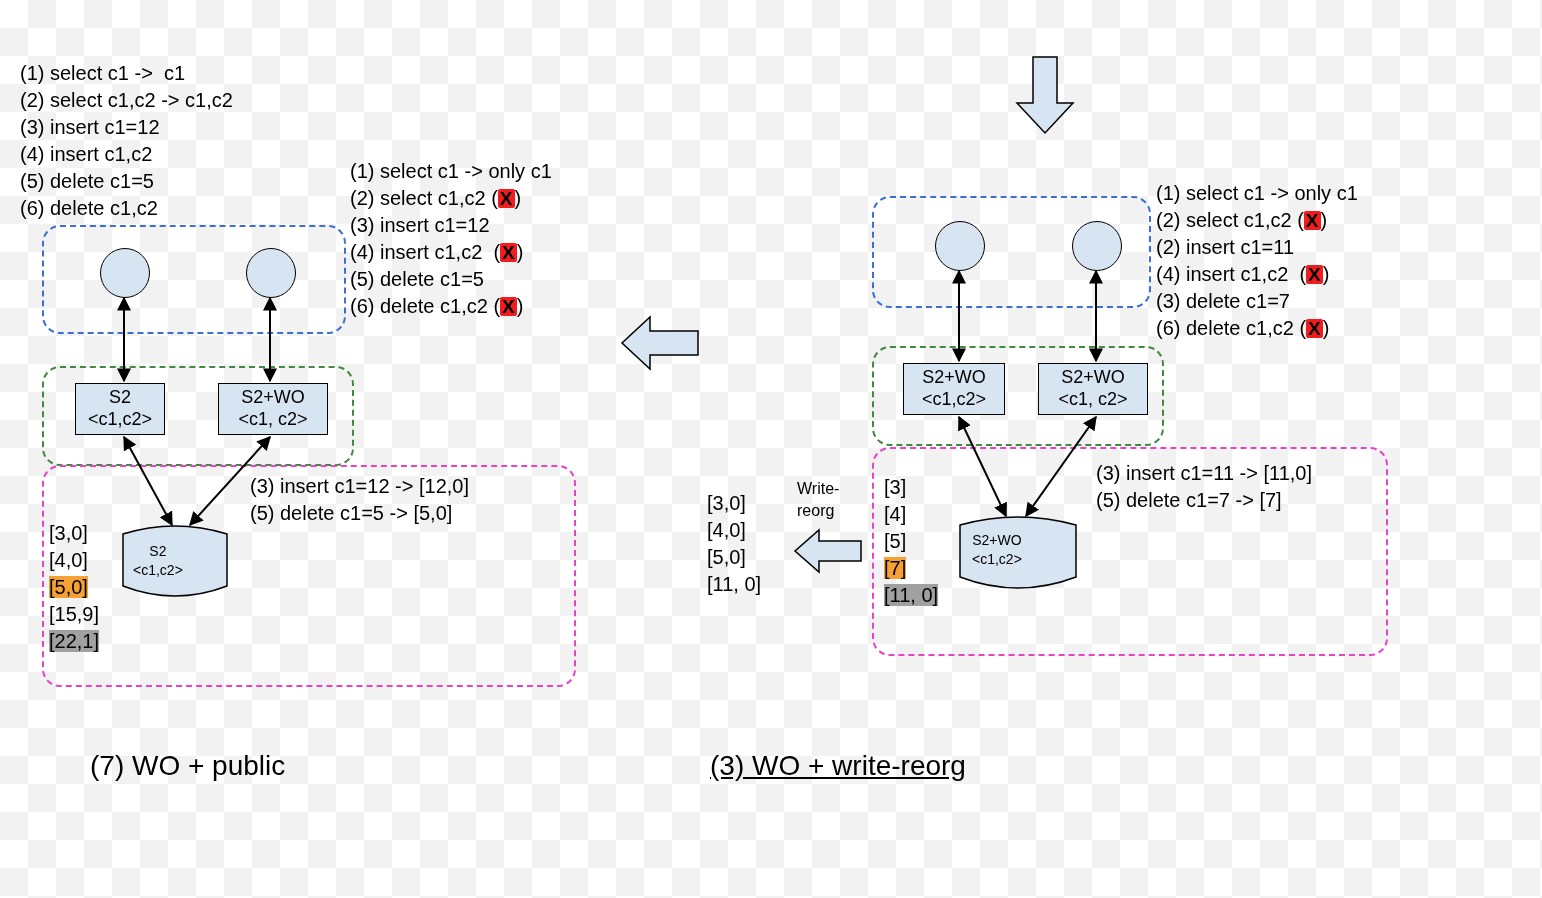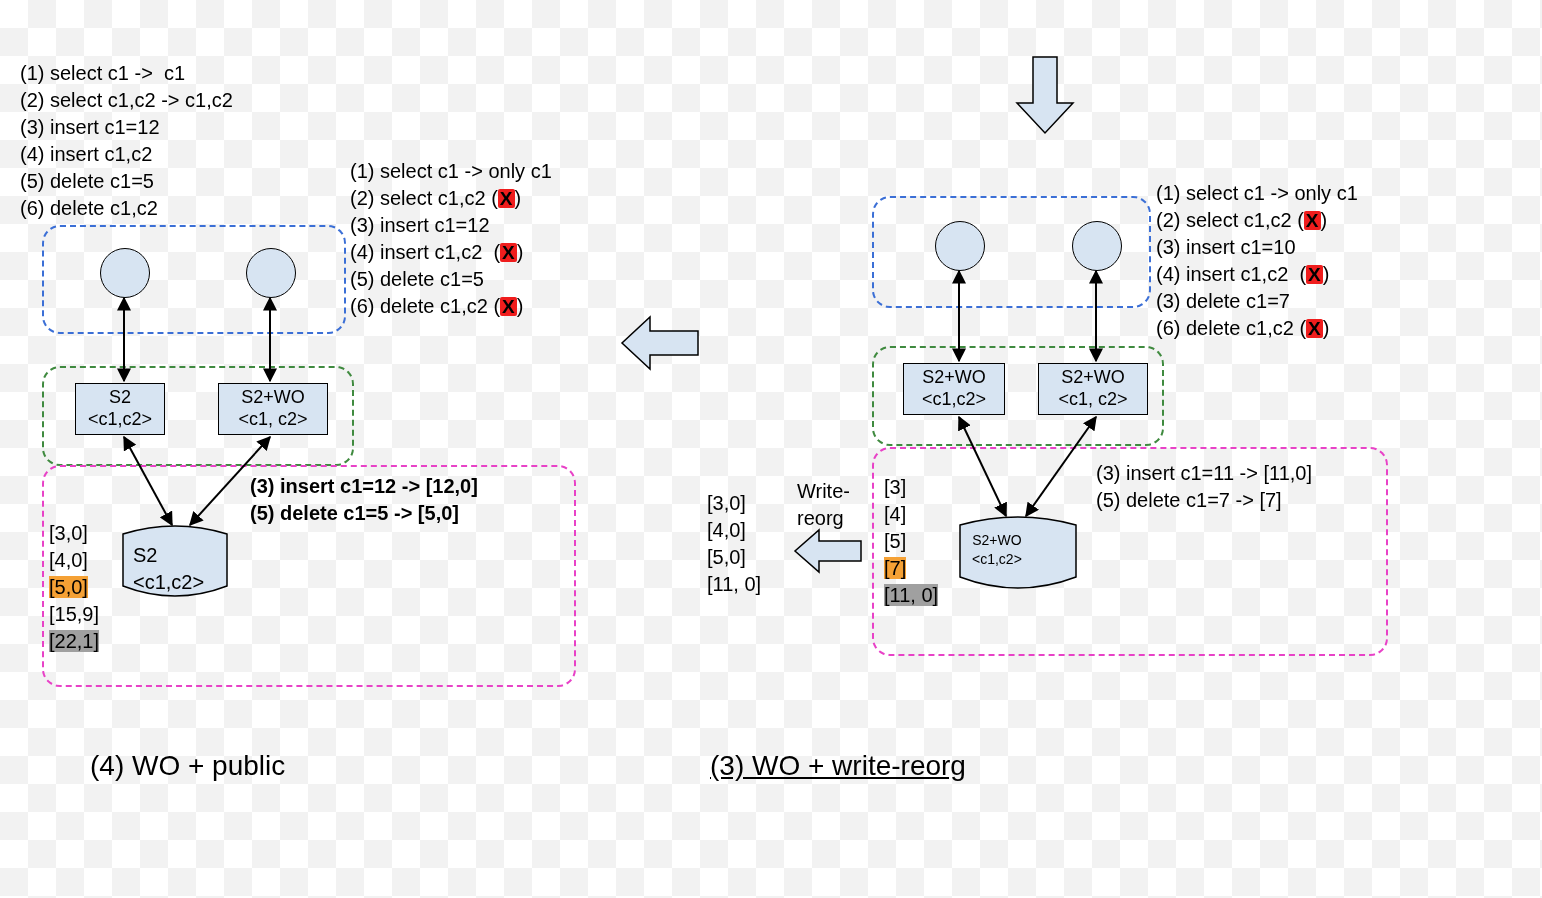--- a/index.html
+++ b/index.html
@@ -107,52 +107,52 @@
 <div class="abs circle" style="left:246px; top:248px;"></div>
 
 <div class="abs rect" style="left:75px;  top:383px; width:90px; height:52px;">S2
 &lt;c1,c2&gt;</div>
 <div class="abs rect" style="left:218px; top:383px; width:110px; height:52px;">S2+WO
 &lt;c1, c2&gt;</div>
 
 <svg class="abs" style="left:121px; top:524px;" width="108" height="76">
   <path d="M2 10 Q 54 -6 106 10 L106 62 Q 54 82 2 62 Z" fill="#d7e4f2" stroke="#000" stroke-width="1.5"></path>
 </svg>
-<div class="abs txt" style="left:133px; top:542px; font-size:20px; text-align:left;">S2
-&lt;c1,c2&gt;</div>
-
-<div class="abs txt" style="left:250px; top:473px;font-weight:bold;">(3) insert c1=12 -&gt; [12,0]
+<div class="abs txt" style="left:133px; top:542px; font-size:14px; text-align:center;">S2
+&lt;c1,c2&gt;</div>
+
+<div class="abs txt" style="left:250px; top:473px;">(3) insert c1=12 -&gt; [12,0]
 (5) delete c1=5 -&gt; [5,0]</div>
 
 <div class="abs" style="left:49px; top:520px; line-height:1.38;">
   <div class="txt">[3,0]</div>
   <div class="txt">[4,0]</div>
   <div class="txt"><span class="hl-orange">[5,0]</span></div>
   <div class="txt">[15,9]</div>
   <div class="txt"><span class="hl-gray">[22,1]</span></div>
 </div>
 
-<div class="abs txt title" style="left:90px; top:747px;">(4) WO + public</div>
+<div class="abs txt title" style="left:90px; top:747px;">(7) WO + public</div>
 
 <svg class="abs" style="left:0; top:0;" width="600" height="700">
   <defs>
     <marker id="ahs" viewBox="0 0 10 10" refX="9" refY="5" markerWidth="7" markerHeight="7" orient="auto-start-reverse">
       <path d="M0 0 L10 5 L0 10 Z" fill="#000"></path>
     </marker>
   </defs>
   <line x1="124" y1="298" x2="124" y2="381" stroke="#000" stroke-width="2" marker-start="url(#ahs)" marker-end="url(#ahs)"></line>
   <line x1="270" y1="298" x2="270" y2="381" stroke="#000" stroke-width="2" marker-start="url(#ahs)" marker-end="url(#ahs)"></line>
   <line x1="124" y1="437" x2="172" y2="525" stroke="#000" stroke-width="2" marker-start="url(#ahs)" marker-end="url(#ahs)"></line>
   <line x1="270" y1="437" x2="190" y2="525" stroke="#000" stroke-width="2" marker-start="url(#ahs)" marker-end="url(#ahs)"></line>
 </svg>
 
 <div class="abs" style="left:1156px; top:180px; line-height:1.4;">
   <div class="txt">(1) select c1 -&gt; only c1</div>
   <div class="txt"><span>(2) select c1,c2 (</span><span class="xmark">X</span><span>)</span></div>
-  <div class="txt">(3) insert c1=10</div>
+  <div class="txt">(2) insert c1=11</div>
   <div class="txt"><span>(4) insert c1,c2  (</span><span class="xmark">X</span><span>)</span></div>
   <div class="txt">(3) delete c1=7</div>
   <div class="txt"><span>(6) delete c1,c2 (</span><span class="xmark">X</span><span>)</span></div>
 </div>
 
 <div class="abs dashbox db-blue" style="left:872px; top:196px; width:275px; height:108px;"></div>
 <div class="abs dashbox db-green" style="left:872px; top:346px; width:288px; height:96px;"></div>
 <div class="abs dashbox db-pink" style="left:872px; top:447px; width:512px; height:205px;"></div>
 
 <div class="abs circle" style="left:935px;  top:221px;"></div>
@@ -178,21 +178,21 @@
   <div class="txt">[5]</div>
   <div class="txt"><span class="hl-orange">[7]</span></div>
   <div class="txt"><span class="hl-gray">[11, 0]</span></div>
 </div>
 
 <div class="abs txt" style="left:707px; top:490px;">[3,0]
 [4,0]
 [5,0]
 [11, 0]</div>
 
-<div class="abs txt" style="left:797px; top:478px; font-size:20px;">Write-
+<div class="abs txt" style="left:797px; top:478px; font-size:16px;">Write-
 reorg</div>
 
 <div class="abs txt title" style="left:710px; top:747px;text-decoration:underline;">(3) WO + write-reorg</div>
 
 <svg class="abs" style="left:0; top:0;" width="1400" height="700">
   <defs>
     <marker id="ahs2" viewBox="0 0 10 10" refX="9" refY="5" markerWidth="7" markerHeight="7" orient="auto-start-reverse">
       <path d="M0 0 L10 5 L0 10 Z" fill="#000"></path>
     </marker>
   </defs>

